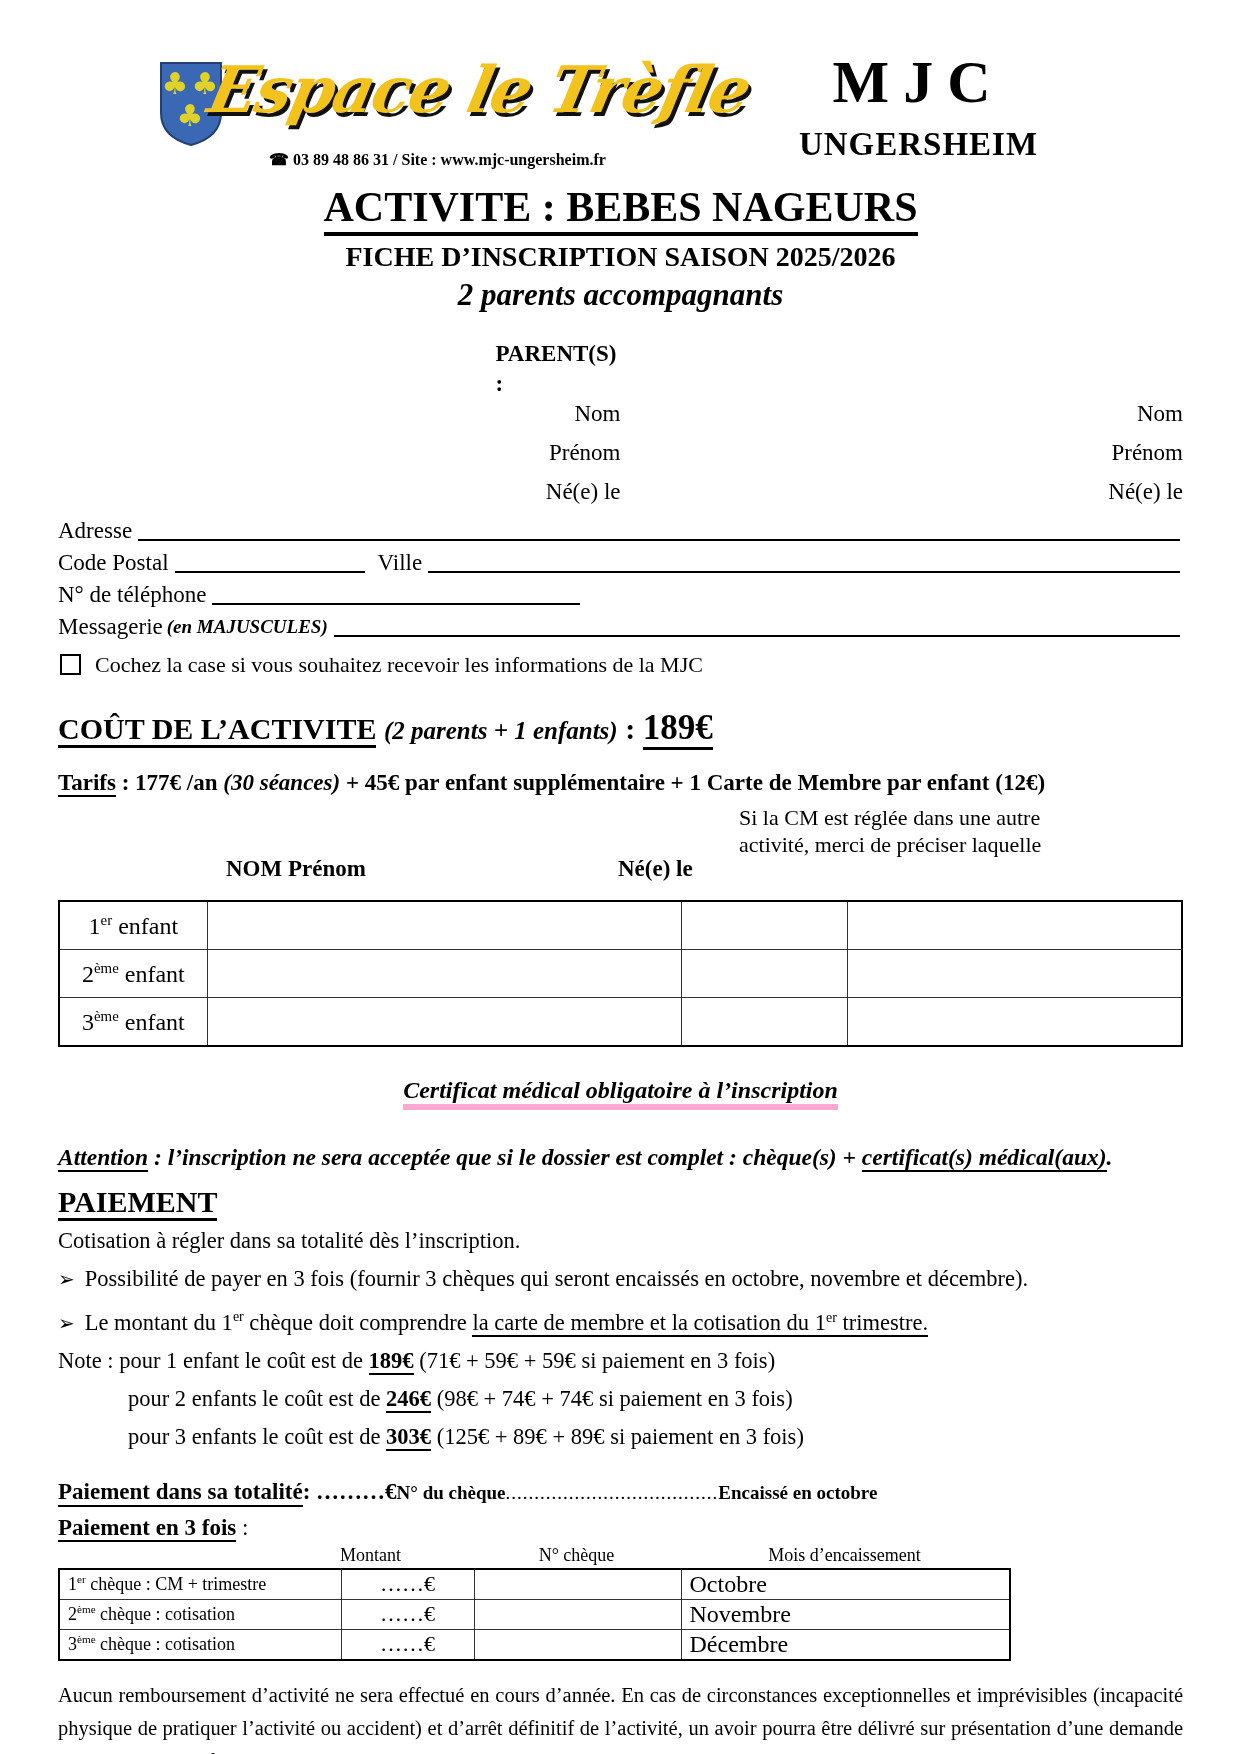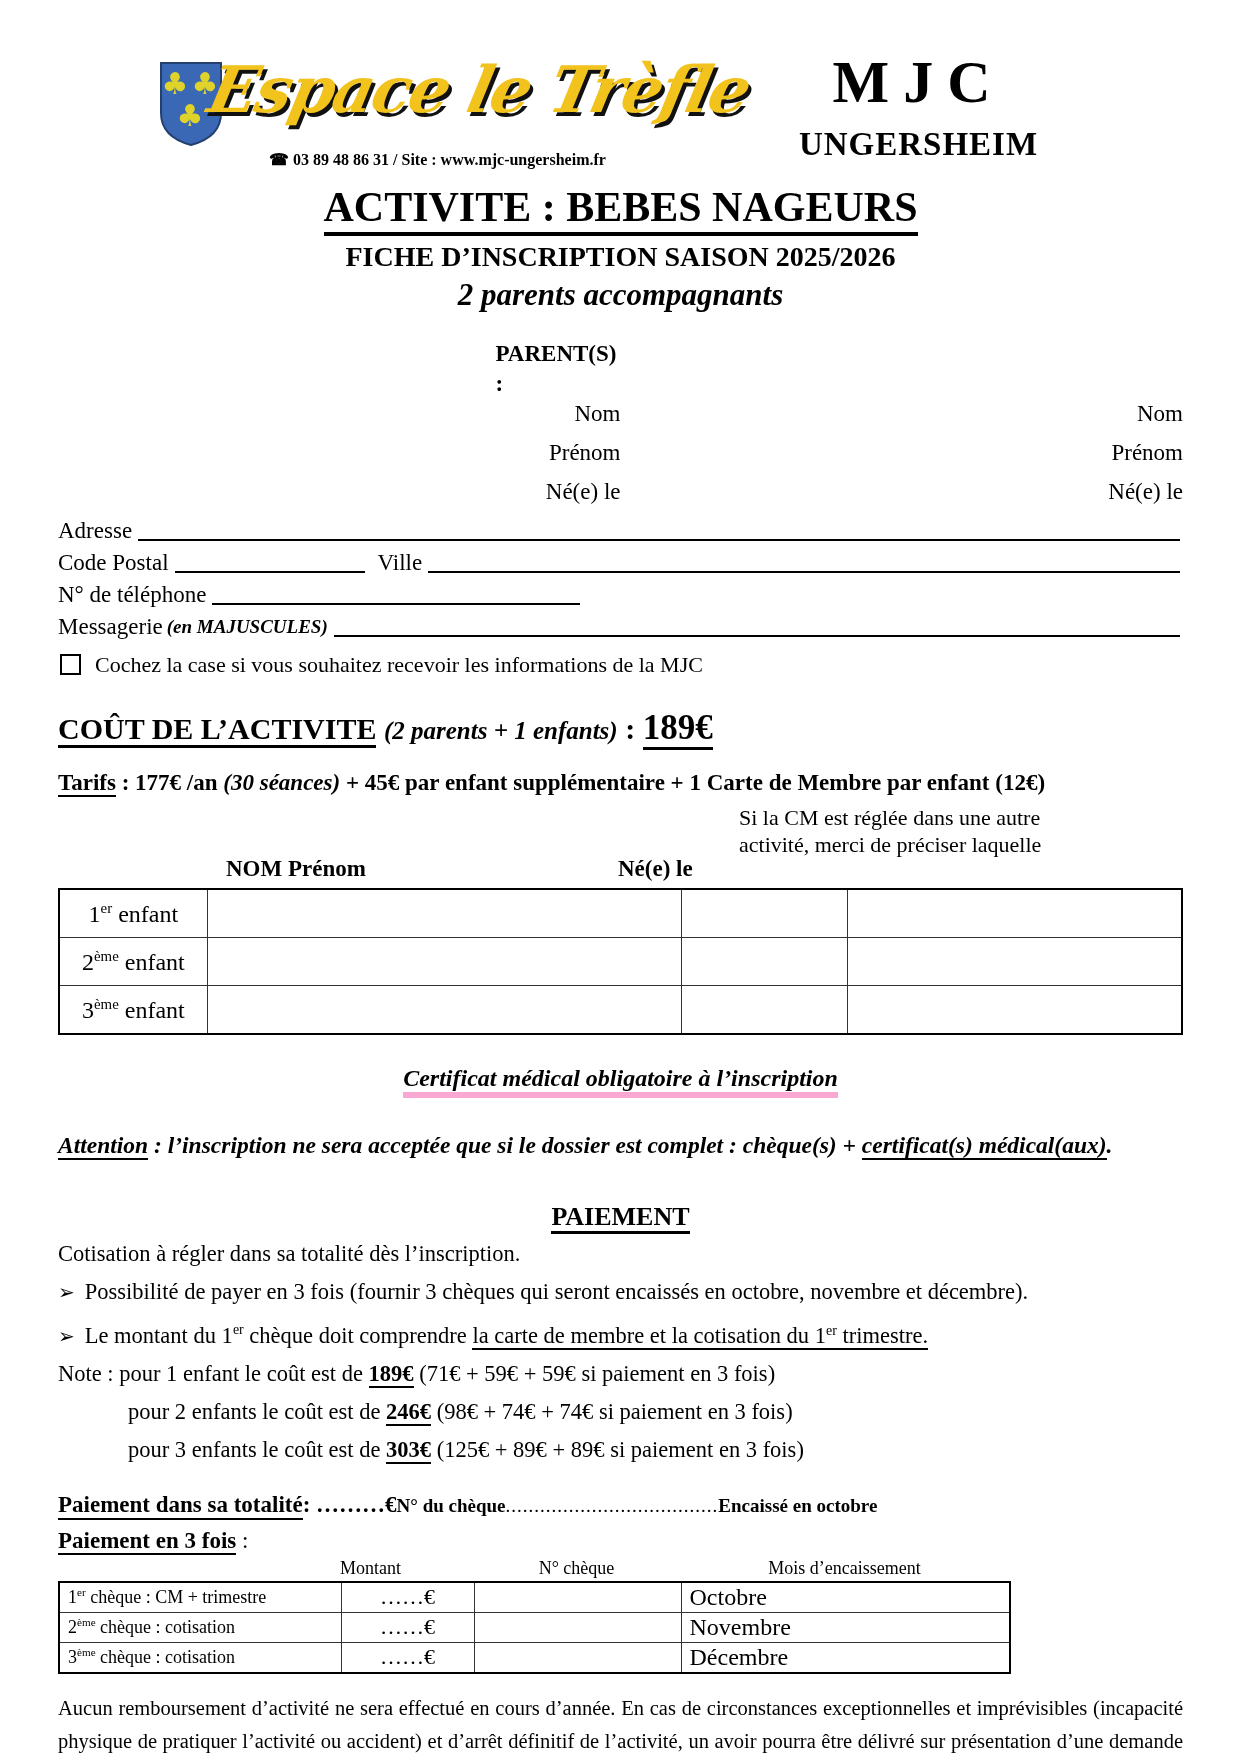--- a/index.html
+++ b/index.html
@@ -50,31 +50,31 @@
   .cost-paren{font-style:italic;font-size:25px;font-weight:bold;}
   .cost-amount{font-weight:bold;font-size:35px;border-bottom:3px solid #000;}
   .tarifs-line{margin-top:22px;font-size:23px;font-weight:bold;}
   .u{border-bottom:2px solid #000;}
 
   
   .ctab-head{position:relative;height:78px;margin-top:8px;font-size:22px;}
   .cm-note{position:absolute;right:16px;top:0;width:428px;line-height:27px;text-align:left;}
   .col-nom{position:absolute;left:168px;bottom:0;font-weight:bold;font-size:23px;}
   .col-ne{position:absolute;left:560px;bottom:0;font-weight:bold;font-size:23px;}
-  table.ctab{width:100%;border-collapse:collapse;table-layout:fixed;margin-top:6px;}
+  table.ctab{width:100%;border-collapse:collapse;table-layout:fixed;margin-top:18px;}
   table.ctab td{border:1.5px solid #333;height:47px;font-size:24px;padding:0 8px;}
   table.ctab{border:2px solid #000;}
   table.ctab td.rowlbl{text-align:center;}
   sup{font-size:0.62em;}
 
   
   .cert-line{text-align:center;margin-top:30px;font-size:24px;font-weight:bold;font-style:italic;}
   .cert-line span{border-bottom:6px solid #f9a8d4;padding-bottom:1px;}
   .attn-line{margin-top:40px;font-size:23.5px;font-weight:bold;font-style:italic;}
-  .paiement-head{text-align:center;margin-top:43px;font-size:26px;font-weight:bold;}
+  .paiement-head{text-align:left;margin-top:14px;font-size:30px;font-weight:bold;}
   .paiement-head span{border-bottom:3px solid #000;}
   .body-line{font-size:22.5px;margin-top:6px;line-height:32px;}
   .bullet{margin-right:10px;font-size:20px;}
   .note-ind{padding-left:70px;}
   .amt{font-weight:bold;border-bottom:2px solid #000;}
 
   
   .tot-line{margin-top:26px;font-size:23px;font-weight:bold;display:flex;align-items:baseline;}
   .tot-small{font-size:19px;}
   .dots{font-size:19px;font-weight:normal;letter-spacing:1px;}

